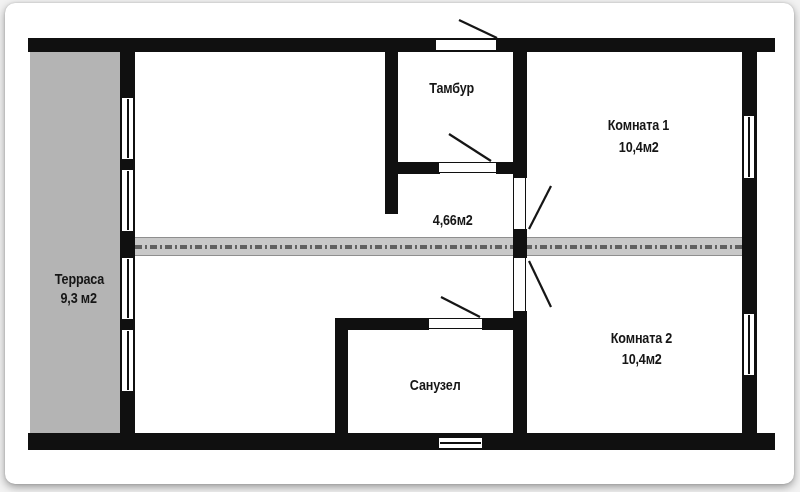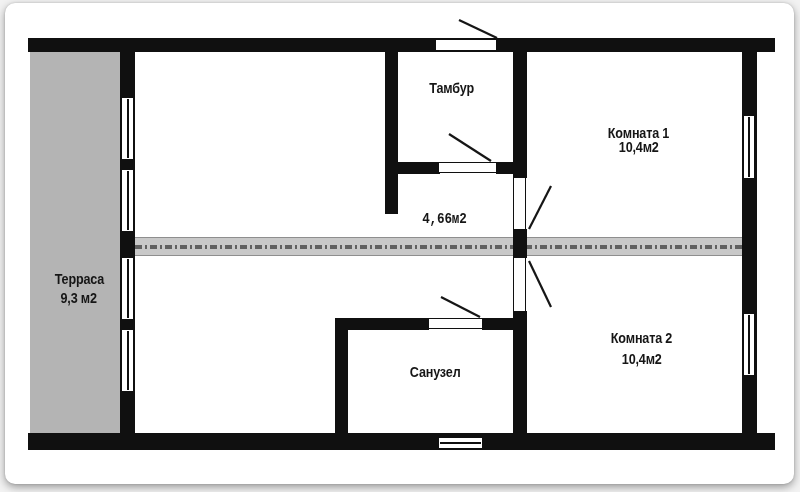--- a/index.html
+++ b/index.html
@@ -83,24 +83,24 @@
     <line x1="529" y1="229" x2="551" y2="186" stroke="#161616" stroke-width="2.2"></line>
     <line x1="529" y1="261" x2="551" y2="307" stroke="#161616" stroke-width="2.2"></line>
     <line x1="441" y1="297" x2="480" y2="317" stroke="#161616" stroke-width="2.2"></line>
   </svg>
 
   <div class="label" style="left:-21px;top:270px;"><span>Терраса</span></div>
   <div class="label" style="left:-21px;top:289px;"><span>9,3 м2</span></div>
 
   <div class="label" style="left:352px;top:79px;"><span>Тамбур</span></div>
 
-  <div class="label" style="left:344px;top:211px;font-family:Liberation Mono, monospace;"><span>4,66м2</span></div>
+  <div class="label" style="left:353px;top:211px;"><span>4,66м2</span></div>
 
-  <div class="label" style="left:539px;top:124px;"><span>Комната 1</span></div>
+  <div class="label" style="left:539px;top:116px;"><span>Комната 1</span></div>
   <div class="label" style="left:539px;top:138px;"><span>10,4м2</span></div>
 
 
-  <div class="label" style="left:335px;top:363px;"><span>Санузел</span></div>
+  <div class="label" style="left:335px;top:376px;"><span>Санузел</span></div>
 
   <div class="label" style="left:542px;top:329px;"><span>Комната 2</span></div>
   <div class="label" style="left:542px;top:350px;"><span>10,4м2</span></div>
 
 </div>
 
 </body></html>

